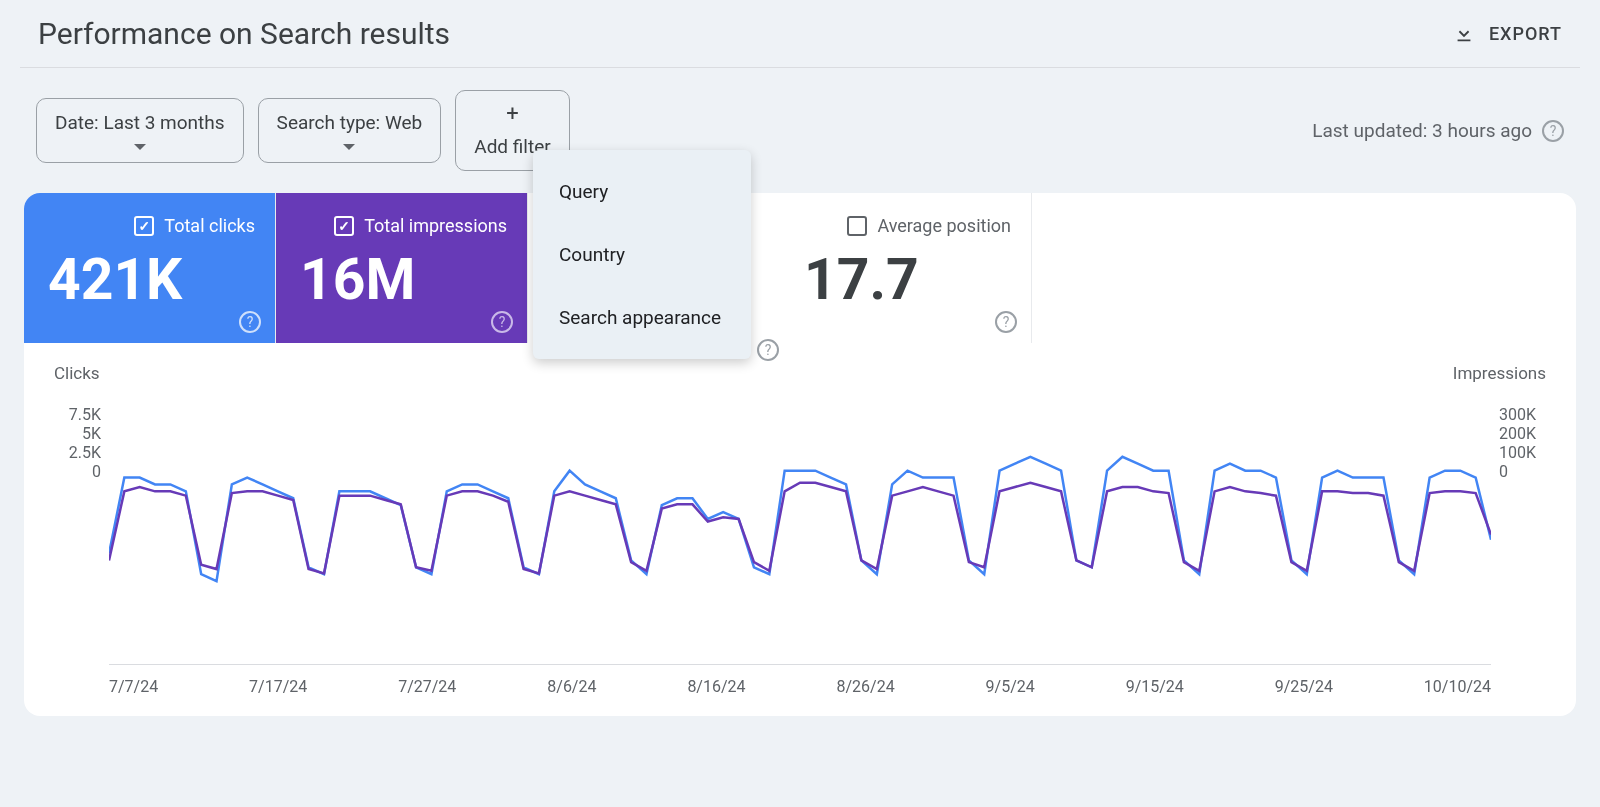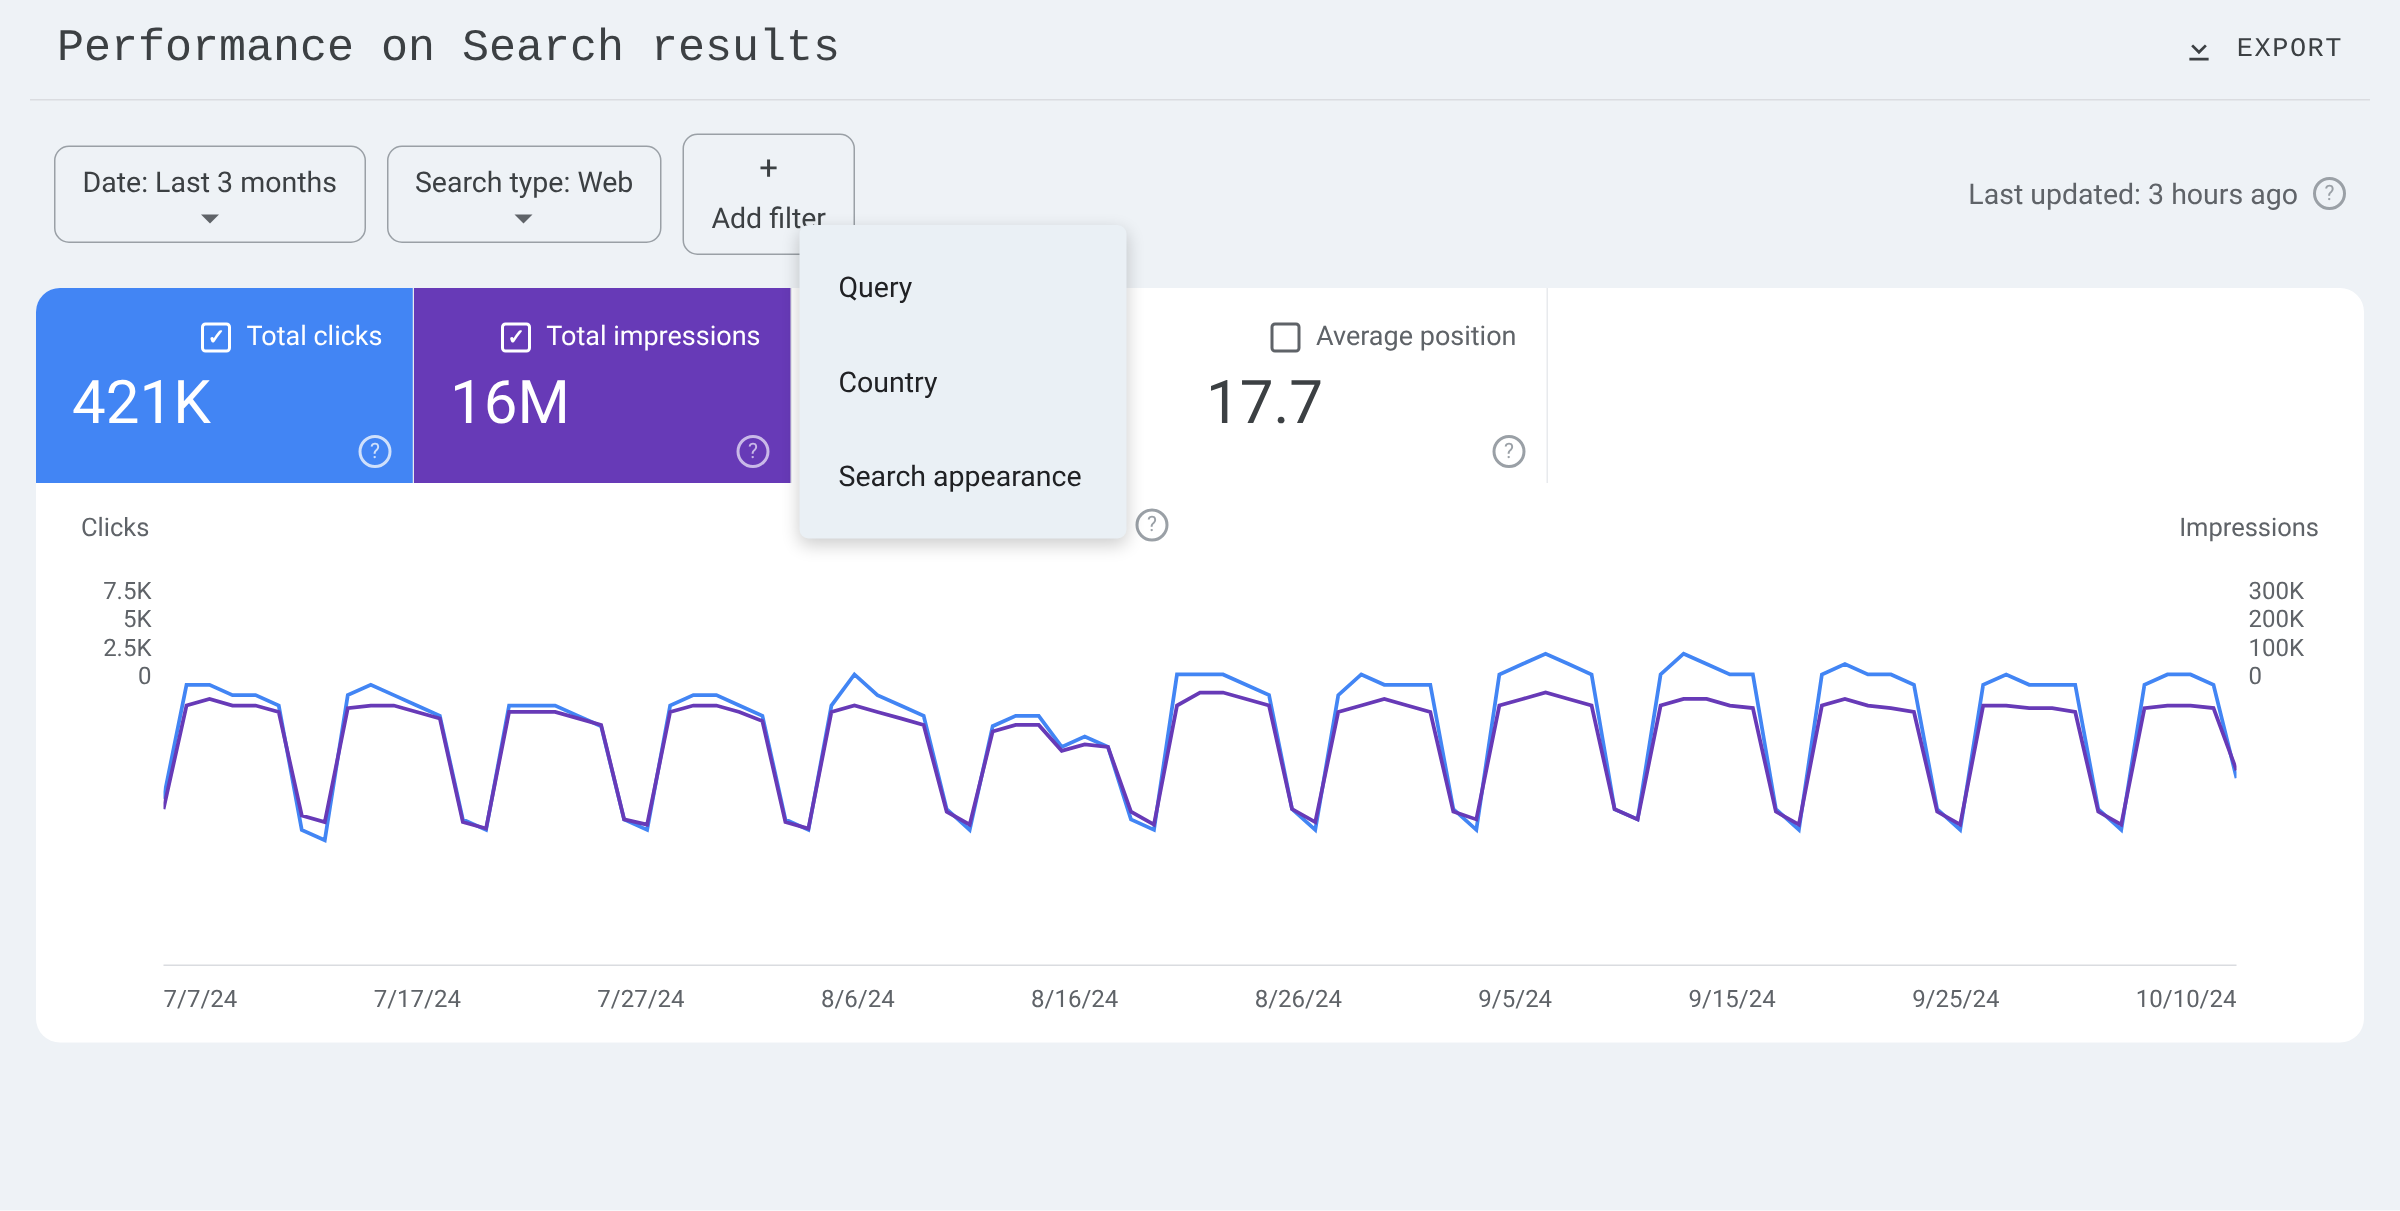--- a/index.html
+++ b/index.html
@@ -11,21 +11,20 @@
     height: 807px;
     overflow: hidden;
   }
   .page { padding: 0 20px; }
   .header {
     display: flex;
     align-items: center;
     justify-content: space-between;
     padding: 16px 18px 16px 18px;
     border-bottom: 1px solid #dadce0;
-    font-family: Liberation Mono, monospace;
   }
   .header h1 {
     font-size: 30px;
     font-weight: 400;
     color: #3c4043;
   }
   .export-btn {
     display: flex;
     align-items: center;
     gap: 14px;
@@ -61,21 +60,21 @@
     border-top: 6px solid #5f6368;
   }
   .plus {
     font-size: 22px;
     line-height: 1;
     color: #3c4043;
   }
   .filters-right {
     margin-left: auto;
     display: flex;
-    align-items: flex-start;
+    align-items: center;
     gap: 10px;
     color: #5f6368;
     font-size: 19px;
   }
   .help-icon {
     width: 22px; height: 22px;
     border: 2px solid #9aa0a6;
     border-radius: 50%;
     display: inline-flex;
     align-items: center;
@@ -104,22 +103,22 @@
   .metric.impressions { background: #673ab7; color: #fff; }
   .metric.disabled { background: #fff; color: #5f6368; }
   .metric-label {
     display: flex;
     align-items: center;
     gap: 10px;
     font-size: 18px;
     justify-content: flex-end;
   }
   .metric-value {
-    font-size: 40px;
-    font-weight: 400;
+    font-size: 57px;
+    font-weight: 700;
     margin-top: 10px;
   }
   .metric .mhelp {
     position: absolute;
     right: 14px;
     bottom: 10px;
   }
   .checkbox {
     width: 20px; height: 20px;
     border: 2px solid currentColor;

